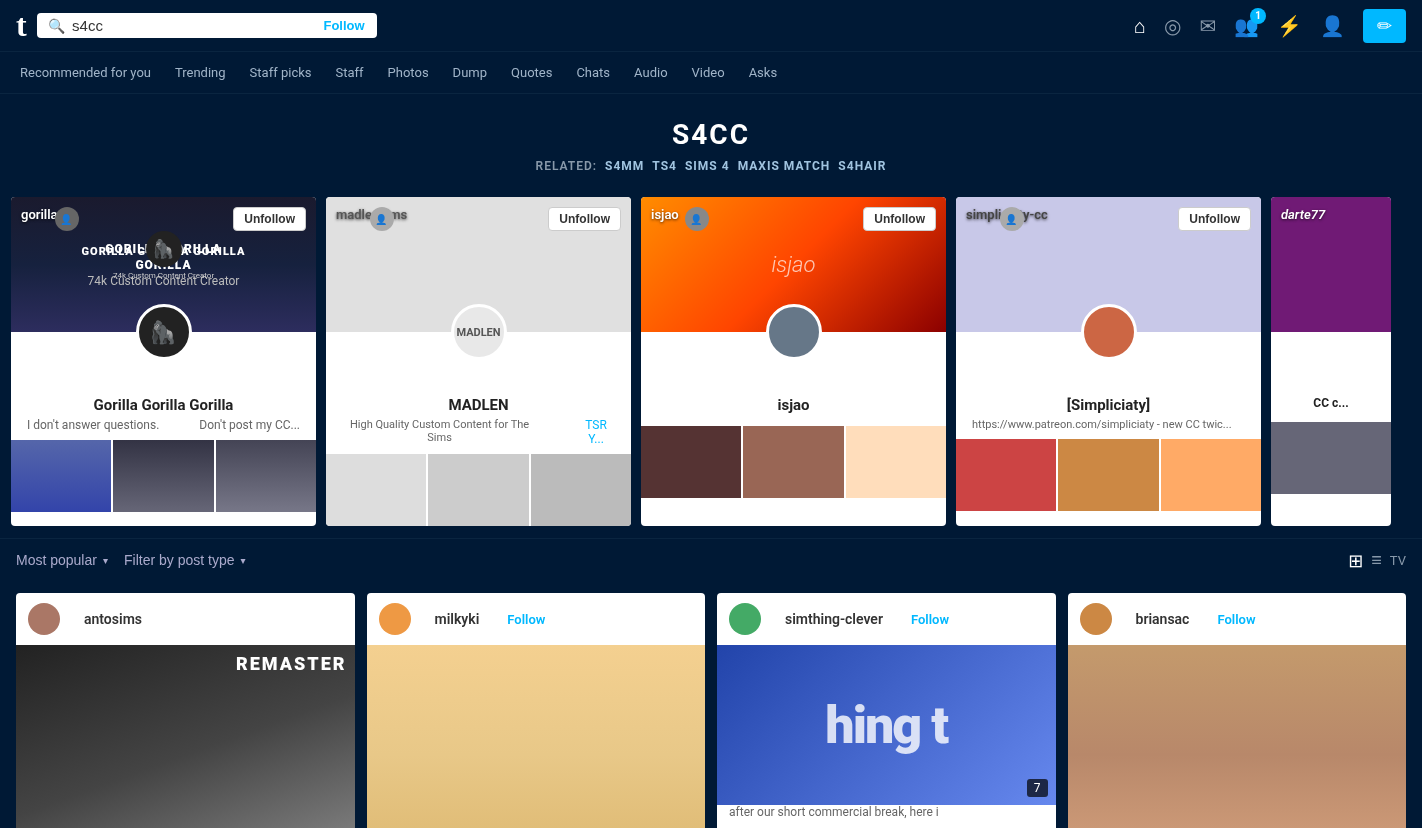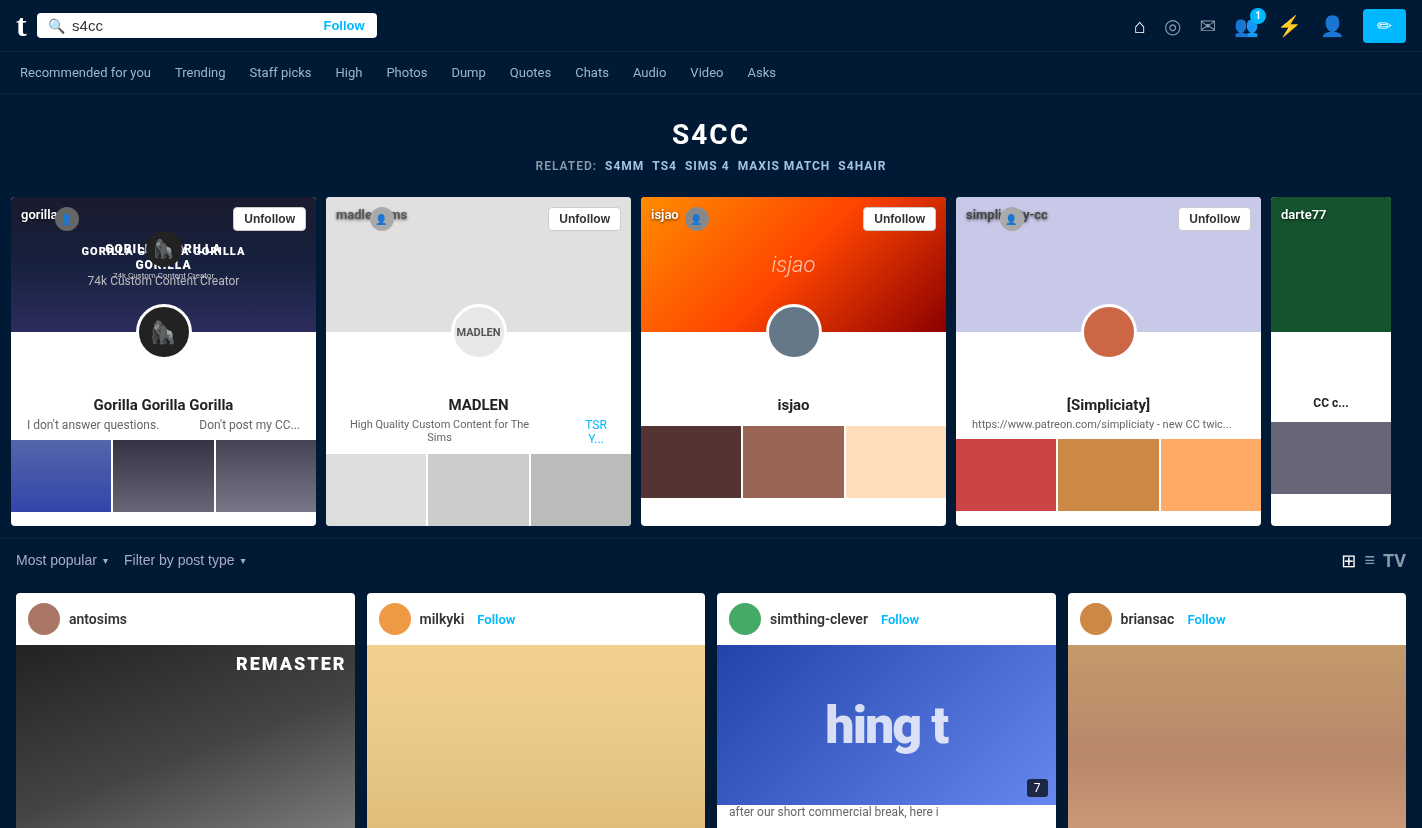--- a/index.html
+++ b/index.html
@@ -204,21 +204,21 @@
       flex: 1;
       background: #ccc;
       overflow: hidden;
     }
 
     
     .card-gorilla .blog-card-banner { background: linear-gradient(180deg, #1a1a2e 0%, #16213e 50%, #2d2d5e 100%); }
     .card-madlen .blog-card-banner { background: #e0e0e0; }
     .card-isjao .blog-card-banner { background: linear-gradient(135deg, #ff8c00 0%, #ff4500 50%, #8b0000 100%); }
     .card-simpliciaty .blog-card-banner { background: #c8c8e8; }
-    .card-darte .blog-card-banner { background: #14532d; }
+    .card-darte .blog-card-banner { background: #701a75; font-style: italic; }
 
     
     #filter-bar {
       display: flex;
       align-items: center;
       padding: 10px 16px;
       gap: 16px;
       border-top: 1px solid #0a2540;
     }
     .filter-btn {
@@ -254,21 +254,21 @@
     }
     .post-card {
       background: #fff;
       border-radius: 4px;
       overflow: hidden;
     }
     .post-card-header {
       display: flex;
       align-items: center;
       padding: 10px 12px;
-      gap: 9px;
+      gap: 24px;
     }
     .post-card-avatar {
       width: 32px;
       height: 32px;
       border-radius: 50%;
       background: #aaa;
       overflow: hidden;
       flex-shrink: 0;
     }
     .post-card-username {
@@ -375,21 +375,21 @@
     <span class="nav-icon">⚡</span>
     <span class="nav-icon">👤</span>
     <button class="compose-btn">✏</button>
   </div>
 </nav>
 
 <nav id="secondary-nav">
   <a class="sec-nav-item">Recommended for you</a>
   <a class="sec-nav-item">Trending</a>
   <a class="sec-nav-item">Staff picks</a>
-  <a class="sec-nav-item">High</a>
+  <a class="sec-nav-item">Staff</a>
   <a class="sec-nav-item">Photos</a>
   <a class="sec-nav-item">Dump</a>
   <a class="sec-nav-item">Quotes</a>
   <a class="sec-nav-item">Chats</a>
   <a class="sec-nav-item">Audio</a>
   <a class="sec-nav-item">Video</a>
   <a class="sec-nav-item">Asks</a>
 </nav>
 
 <div id="tag-header">
@@ -518,21 +518,21 @@
     <span>Most popular</span>
     <span class="filter-chevron">▾</span>
   </button>
   <button class="filter-btn">
     <span>Filter by post type</span>
     <span class="filter-chevron">▾</span>
   </button>
   <div id="view-toggle">
     <span class="view-icon active">⊞</span>
     <span class="view-icon">≡</span>
-    <span class="view-icon" style="font-size:18px;font-weight:700;">TV</span>
+    <span class="view-icon" style="font-size:13px;font-weight:400;">TV</span>
   </div>
 </div>
 
 <div id="post-grid">
 
   <div class="post-card">
     <div class="post-card-header">
       <div class="post-card-avatar pc-av-anto"></div>
       <span class="post-card-username">antosims</span>
     </div>

